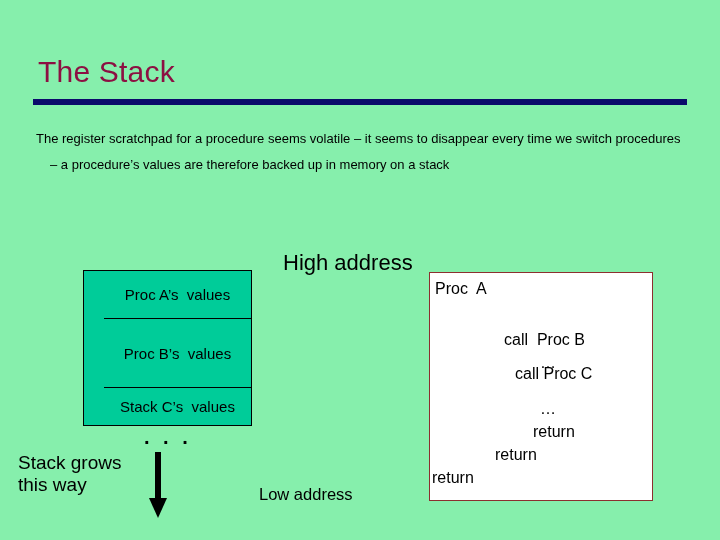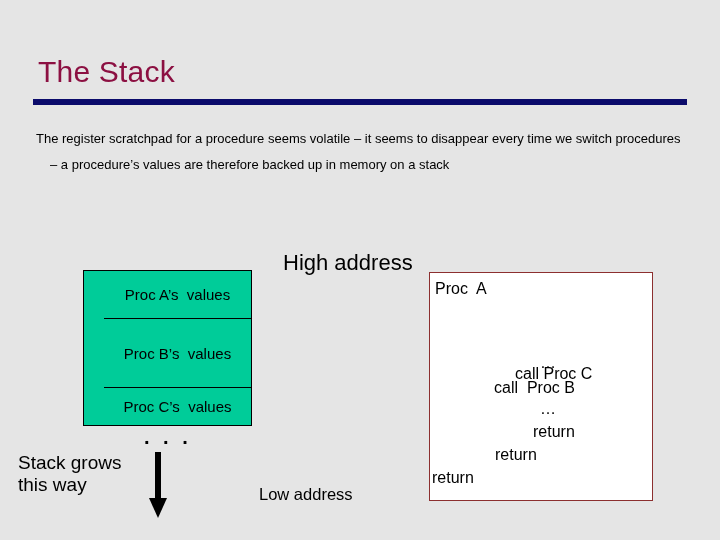--- a/index.html
+++ b/index.html
@@ -7,21 +7,21 @@
     padding: 0;
     background: #ffffff;
   }
   body {
     font-family: "Liberation Sans", sans-serif;
   }
   #slide {
     position: relative;
     width: 720px;
     height: 540px;
-    background: #e5e5e5;
+    background: #86efac;
     overflow: hidden;
   }
 
   
   #slide-title {
     position: absolute;
     left: 38px;
     top: 54px;
     font-size: 30px;
     line-height: 36px;
@@ -151,39 +151,39 @@
 
   <div id="slide-title">The Stack</div>
 
   <div id="title-rule"></div>
 
   <div id="body-text">The register scratchpad for a procedure seems volatile – it seems to disappear every time we switch procedures – a procedure’s values are therefore backed up in memory on a stack</div>
 
   <div id="stack-box">
     <div id="stack-cell-a" class="stack-cell">Proc A’s  values</div>
     <div id="stack-cell-b" class="stack-cell">Proc B’s  values</div>
-    <div id="stack-cell-c" class="stack-cell">Proc C’s  values</div>
+    <div id="stack-cell-c" class="stack-cell">Stack C’s  values</div>
   </div>
 
   <div id="stack-ellipsis">. . .</div>
 
   <div id="stack-grows-label">Stack grows this way</div>
 
   <svg id="stack-arrow" viewBox="0 0 20 68">
     <rect x="7" y="0" width="6" height="48" fill="#000000"></rect>
     <polygon points="1,46 19,46 10,66" fill="#000000"></polygon>
   </svg>
 
   <div id="high-address">High address</div>
 
   <div id="low-address">Low address</div>
 
   <div id="code-box">
     <div class="code-line" style="left:5px;  top:6px;">Proc  A</div>
-    <div class="code-line" style="left:64px; top:57px;margin-top:48px;">call  Proc B</div>
+    <div class="code-line" style="left:74px; top:57px;">call  Proc B</div>
     <div class="code-line" style="left:110px;top:80px;">…</div>
     <div class="code-line" style="left:85px; top:91px;">call Proc C</div>
     <div class="code-line" style="left:110px;top:126px;">…</div>
     <div class="code-line" style="left:103px;top:149px;">return</div>
     <div class="code-line" style="left:65px; top:172px;">return</div>
     <div class="code-line" style="left:2px;  top:195px;">return</div>
   </div>
 
 </div>
 

